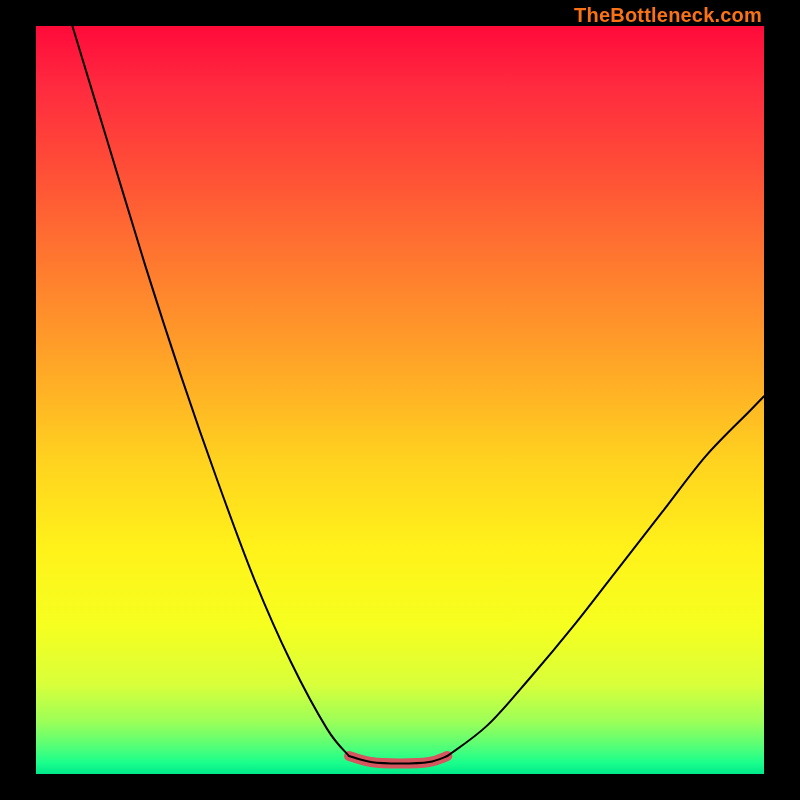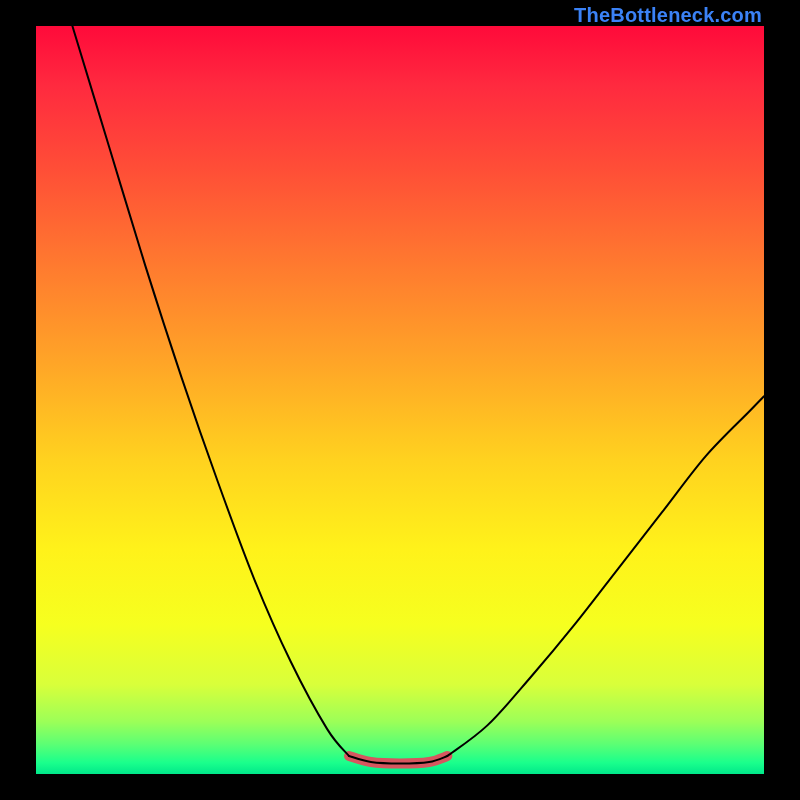--- a/index.html
+++ b/index.html
@@ -38,21 +38,21 @@
       #9cff58 93%,
       #5cff74 96%,
       #1aff8c 98.5%,
       #00e88a 100%
     );
   }
   .watermark {
     position: absolute;
     top: 4px;
     right: 38px;
-    color: #3b82f6;
+    color: #f97316;
     font-size: 20px;
     font-weight: 600;
     letter-spacing: 0.2px;
     user-select: none;
   }
   svg.curves {
     position: absolute;
     left: 0;
     top: 0;
     width: 728px;

